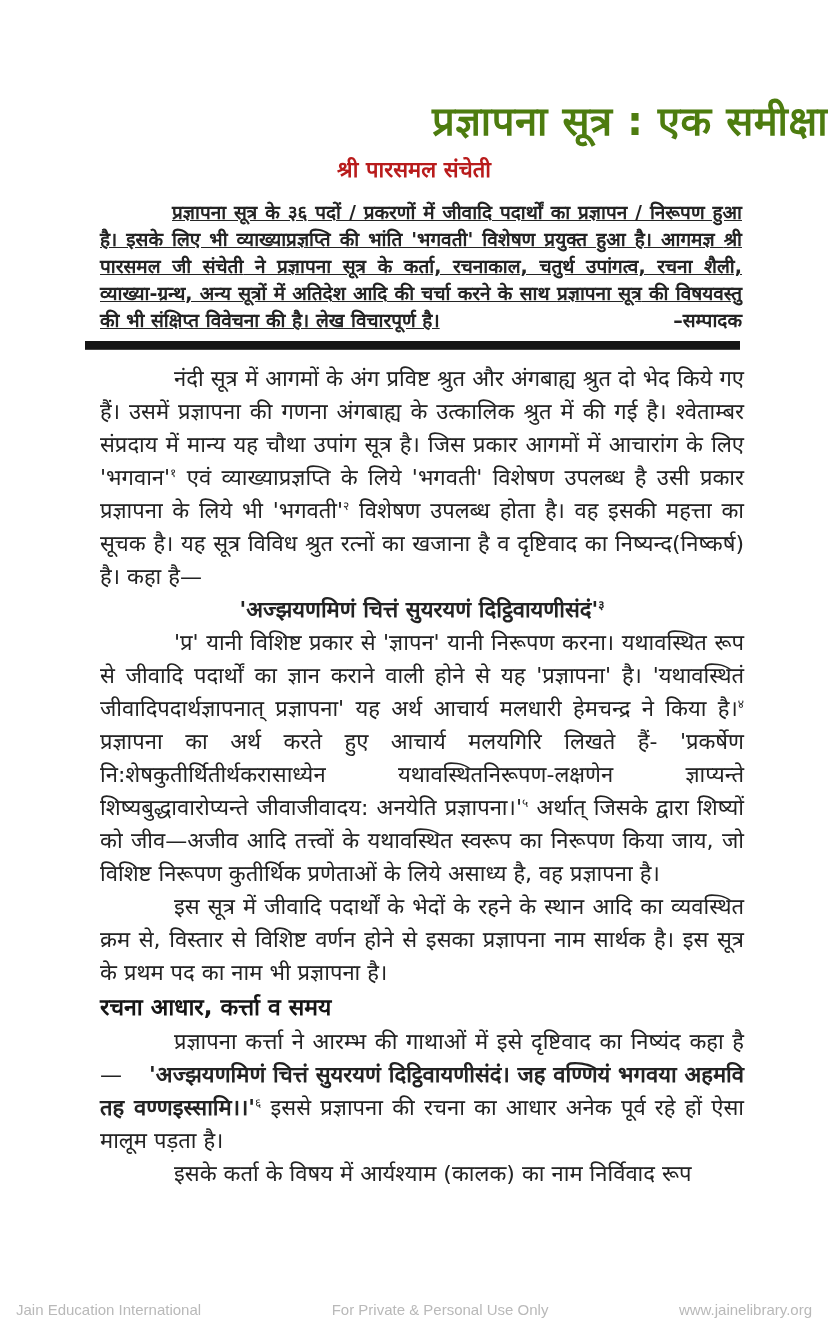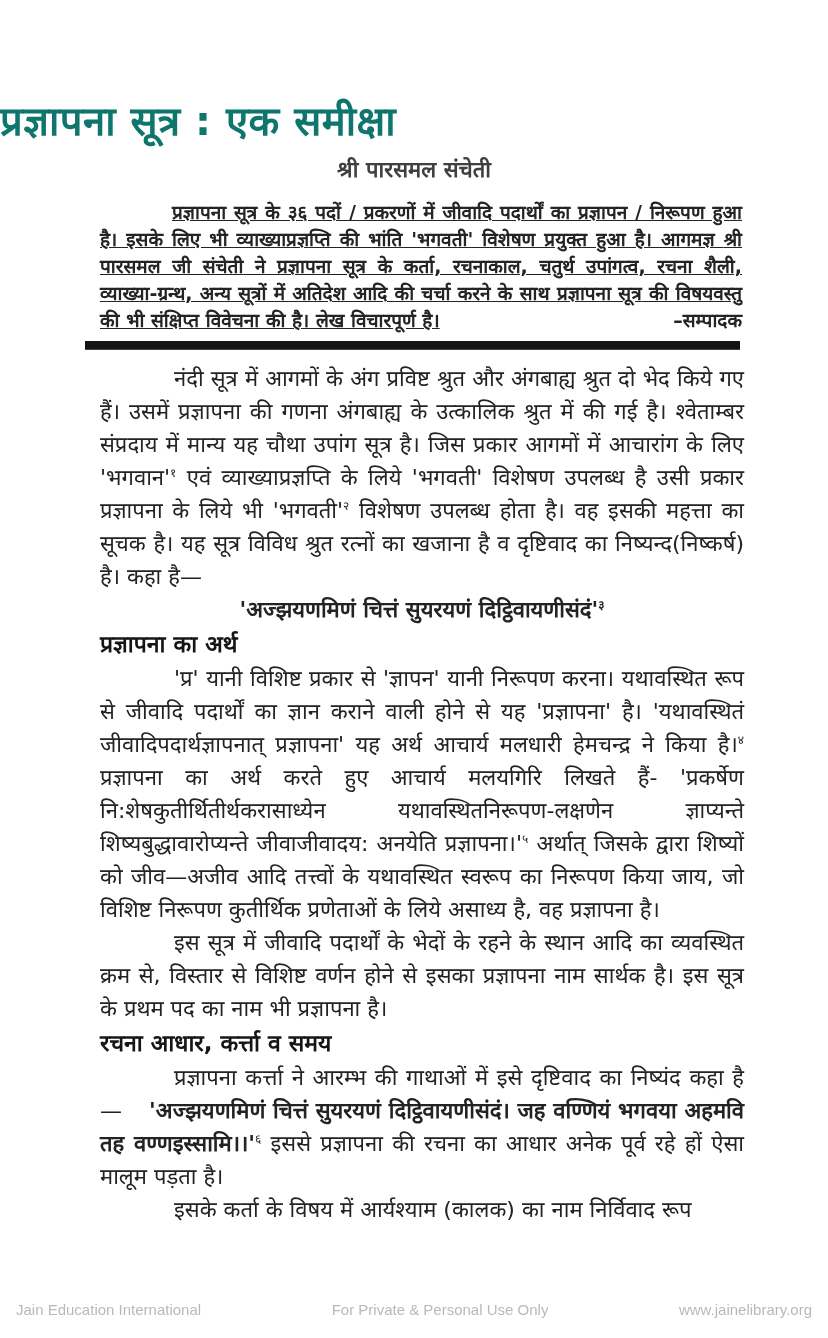--- a/index.html
+++ b/index.html
@@ -9,32 +9,32 @@
     height: 1338px;
     margin: 0 auto;
     background: #ffffff;
     color: #1f1f1f;
     font-family: "DejaVu Sans", sans-serif;
     overflow: hidden;
     box-sizing: border-box;
   }
   .title {
     margin: 92px 0 6px 0;
-    text-align: left;
+    text-align: right;
     font-size: 40px;
     font-weight: 700;
     letter-spacing: 0.5px;
-    color: #0f766e;
+    color: #4d7c0f;
   }
   .author {
     text-align: center;
     font-size: 22px;
     font-weight: 700;
     margin-bottom: 16px;
-    color: #404040;
+    color: #b91c1c;
   }
   .editor-note {
     margin: 0 86px 0 100px;
     font-size: 19px;
     line-height: 27px;
     font-weight: 600;
     text-align: justify;
     text-indent: 72px;
     color: #242424;
     text-decoration: underline;
@@ -104,21 +104,20 @@
   <div class="rule"></div>
 
   <main class="body-text">
 
     <p><span>नंदी सूत्र में आगमों के अंग प्रविष्ट श्रुत और अंगबाह्य श्रुत दो भेद किये गए हैं। उसमें प्रज्ञापना की गणना अंगबाह्य के उत्कालिक श्रुत में की गई है। श्वेताम्बर संप्रदाय में मान्य यह चौथा उपांग सूत्र है। जिस प्रकार आगमों में आचारांग के लिए 'भगवान'</span><sup class="fn">१</sup><span> एवं व्याख्याप्रज्ञप्ति के लिये 'भगवती' विशेषण उपलब्ध है उसी प्रकार प्रज्ञापना के लिये भी 'भगवती'</span><sup class="fn">२</sup><span> विशेषण उपलब्ध होता है। वह इसकी महत्ता का सूचक है। यह सूत्र विविध श्रुत रत्नों का खजाना है व दृष्टिवाद का निष्यन्द(निष्कर्ष) है। कहा है—</span>
     </p>
 
     <p class="quote-line"><span>'अज्झयणमिणं चित्तं सुयरयणं दिट्ठिवायणीसंदं'</span><sup class="fn">३</sup>
     </p>
 
-    <h2 class="subhead">प्रज्ञापना का अर्थ</h2>
 
     <p><span>'प्र' यानी विशिष्ट प्रकार से 'ज्ञापन' यानी निरूपण करना। यथावस्थित रूप से जीवादि पदार्थों का ज्ञान कराने वाली होने से यह 'प्रज्ञापना' है। 'यथावस्थितं जीवादिपदार्थज्ञापनात् प्रज्ञापना' यह अर्थ आचार्य मलधारी हेमचन्द्र ने किया है।</span><sup class="fn">४</sup><span> प्रज्ञापना का अर्थ करते हुए आचार्य मलयगिरि लिखते हैं- 'प्रकर्षेण नि:शेषकुतीर्थितीर्थकरासाध्येन यथावस्थितनिरूपण-लक्षणेन ज्ञाप्यन्ते शिष्यबुद्धावारोप्यन्ते जीवाजीवादय: अनयेति प्रज्ञापना।'</span><sup class="fn">५</sup><span> अर्थात् जिसके द्वारा शिष्यों को जीव—अजीव आदि तत्त्वों के यथावस्थित स्वरूप का निरूपण किया जाय, जो विशिष्ट निरूपण कुतीर्थिक प्रणेताओं के लिये असाध्य है, वह प्रज्ञापना है।</span>
     </p>
 
     <p>इस सूत्र में जीवादि पदार्थों के भेदों के रहने के स्थान आदि का व्यवस्थित क्रम से, विस्तार से विशिष्ट वर्णन होने से इसका प्रज्ञापना नाम सार्थक है। इस सूत्र के प्रथम पद का नाम भी प्रज्ञापना है।</p>
 
     <h2 class="subhead">रचना आधार, कर्त्ता व समय</h2>
 
     <p><span>प्रज्ञापना कर्त्ता ने आरम्भ की गाथाओं में इसे दृष्टिवाद का निष्यंद कहा है— </span><span class="bold-quote">'अज्झयणमिणं चित्तं सुयरयणं दिट्ठिवायणीसंदं। जह वण्णियं भगवया अहमवि तह वण्णइस्सामि।।'</span><sup class="fn">६</sup><span> इससे प्रज्ञापना की रचना का आधार अनेक पूर्व रहे हों ऐसा मालूम पड़ता है।</span>
     </p>

